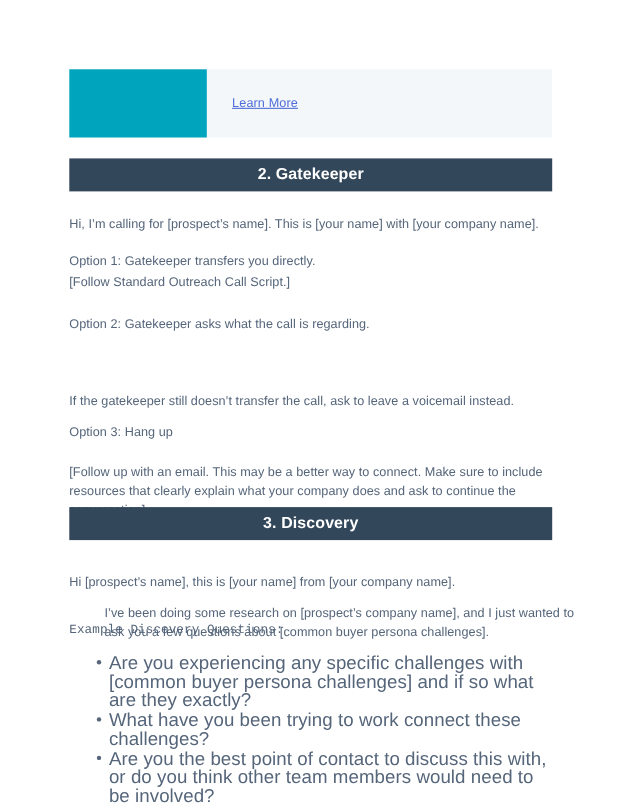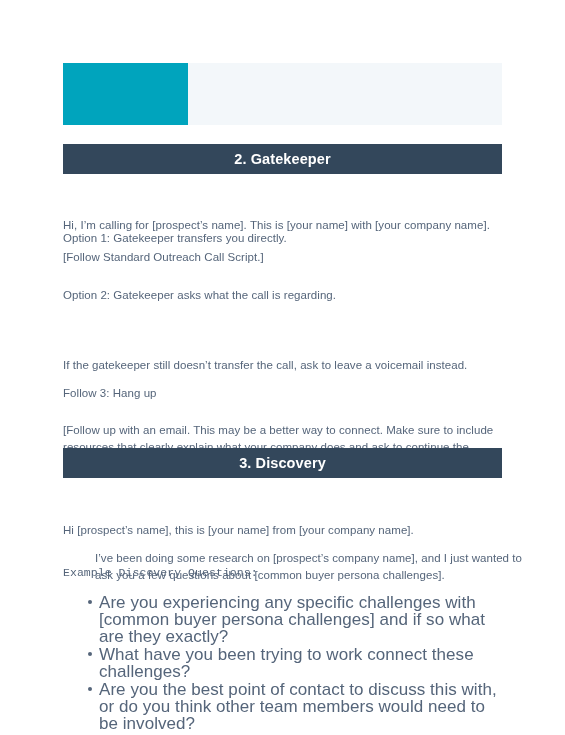--- a/index.html
+++ b/index.html
@@ -62,21 +62,21 @@
     align-items: center;
     justify-content: center;
   }
   .section-bar-title {
     color: #ffffff;
     font-size: 14.5px;
     font-weight: bold;
     letter-spacing: .1px;
   }
   #bar-gatekeeper { top: 144px; }
-  #bar-discovery  { top: 448px; justify-content: center; }
+  #bar-discovery  { top: 461px; justify-content: center; }
 
   
   .para {
     position: absolute;
     left: 63px;
     width: 441px;
     font-size: 11.5px;
     line-height: 17px;
     color: #55657a;
     letter-spacing: .05px;
@@ -110,38 +110,41 @@
     border-radius: 50%;
   }
 </style>
 </head>
 <body>
 
 <div class="page">
 
   <div class="promo-card">
     <div class="promo-thumb"></div>
+    <div class="promo-body">
+      <a class="promo-link">Learn More</a>
+    </div>
   </div>
 
   <div class="section-bar" id="bar-gatekeeper">
     <span class="section-bar-title">2. Gatekeeper</span>
   </div>
 
-  <p class="para" style="top:205px;">Hi, I’m calling for [prospect’s name]. This is [your name] with [your company name].</p>
+  <p class="para" style="top:184px;">Hi, I’m calling for [prospect’s name]. This is [your name] with [your company name].</p>
 
   <p class="para" style="top:218px;">Option 1: Gatekeeper transfers you directly.</p>
 
   <p class="para" style="top:237px;">[Follow Standard Outreach Call Script.]</p>
 
   <p class="para" style="top:275px;">Option 2: Gatekeeper asks what the call is regarding.</p>
 
 
   <p class="para" style="top:345px;">If the gatekeeper still doesn’t transfer the call, ask to leave a voicemail instead.</p>
 
-  <p class="para" style="top:373px;">Follow 3: Hang up</p>
+  <p class="para" style="top:373px;">Option 3: Hang up</p>
 
   <p class="para" style="top:410px;">[Follow up with an email. This may be a better way to connect. Make sure to include resources that clearly explain what your company does and ask to continue the conversation].</p>
 
   <div class="section-bar" id="bar-discovery">
     <span class="section-bar-title">3. Discovery</span>
   </div>
 
   <p class="para" style="top:510px;">Hi [prospect’s name], this is [your name] from [your company name].</p>
 
   <p class="para" style="top:538px;margin-left:32px;">I’ve been doing some research on [prospect’s company name], and I just wanted to ask you a few questions about [common buyer persona challenges].</p>

